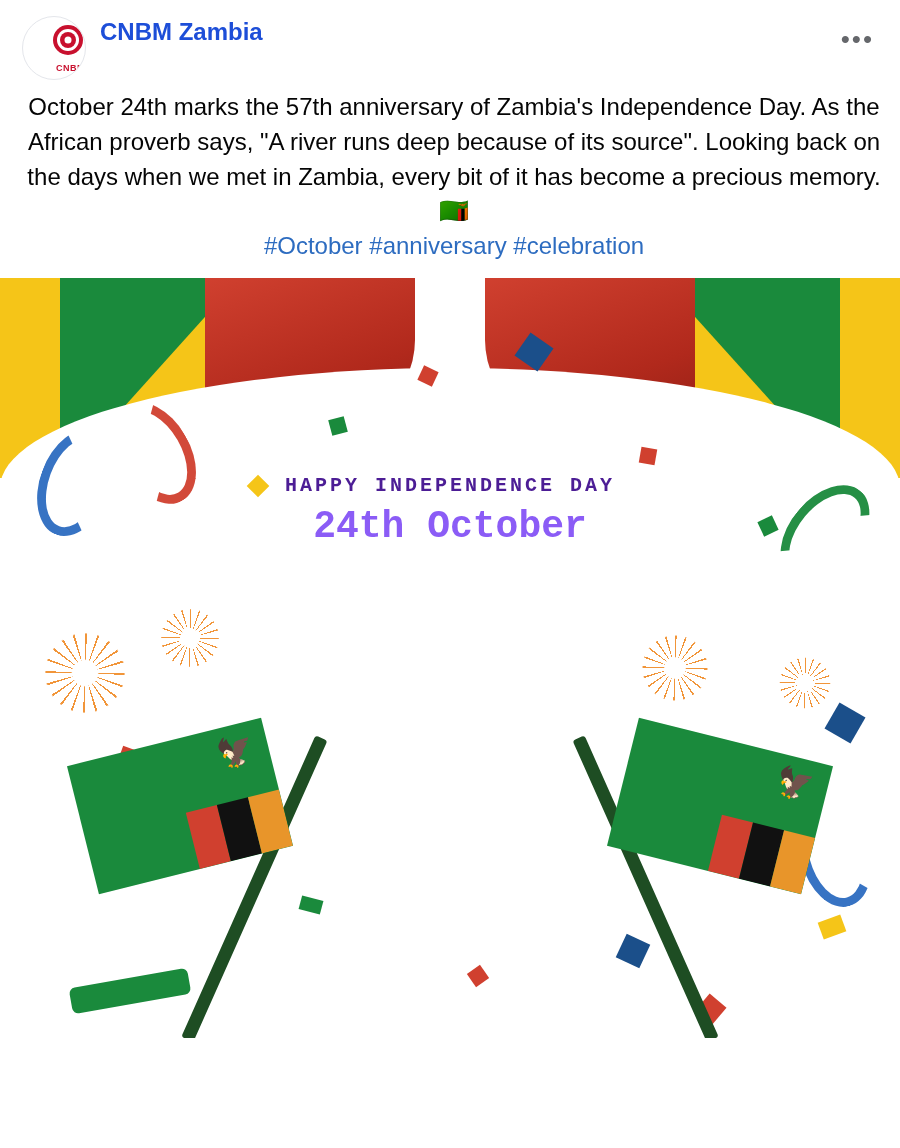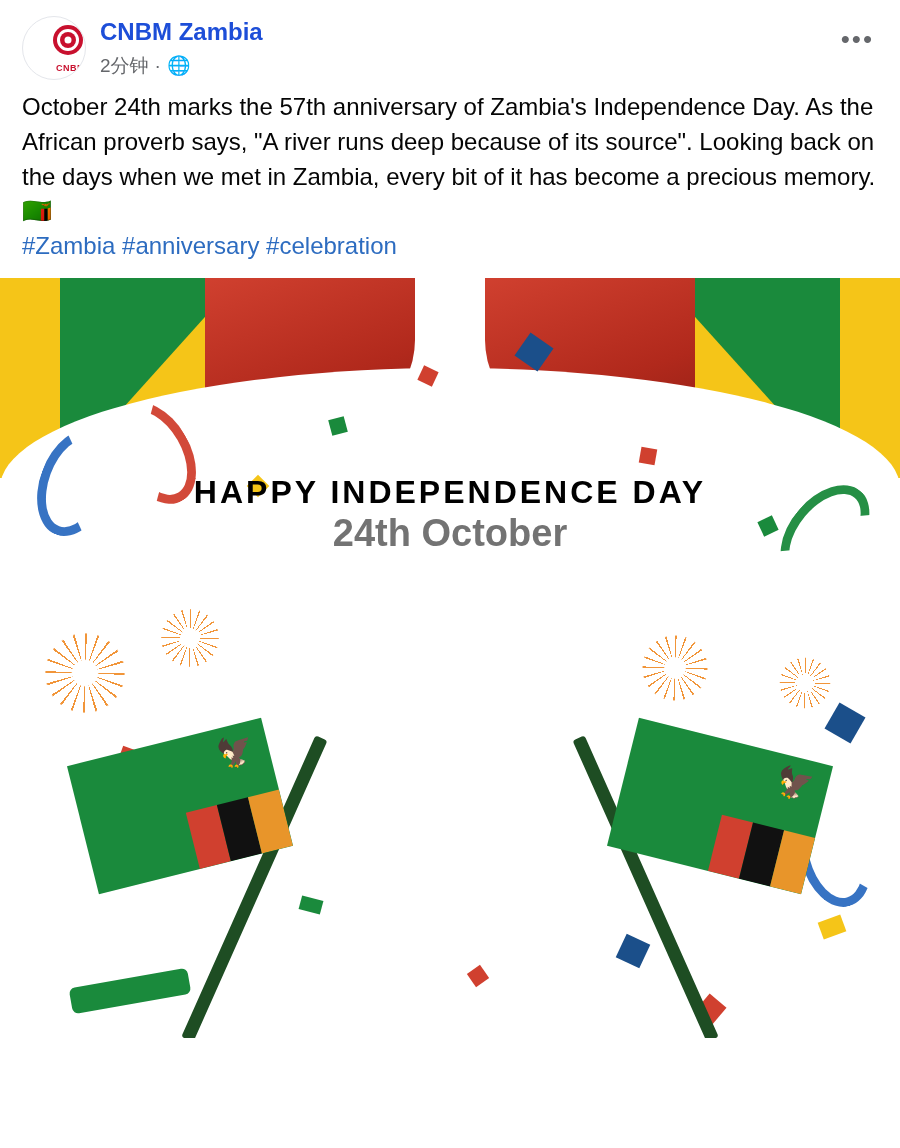--- a/index.html
+++ b/index.html
@@ -75,20 +75,21 @@
     line-height: 1;
     cursor: pointer;
   }
 
   
   .post-body {
     padding: 6px 14px 14px 22px;
     font-size: 24px;
     line-height: 1.45;
     color: #050505;
+    text-align: center;
   }
   .post-body p { margin: 0; }
   .hashtags { color: #2d6cc0; }
   .emoji { font-family: "DejaVu Sans", sans-serif; }
 
   
   .post-image {
     position: relative;
     width: 900px;
     height: 760px;
@@ -148,25 +149,25 @@
   }
 
   .poster-text {
     position: absolute;
     left: 0; right: 0;
     top: 196px;
     text-align: center;
     z-index: 5;
   }
   .happy-line {
-    font-size: 32px;
+    font-size: 20px;
     font-weight: bold;
     letter-spacing: 3px;
-    color: #000000;
-    font-family: Liberation Sans, sans-serif;
+    color: #4c1d95;
+    font-family: Liberation Mono, monospace;
   }
   .zambia-word {
     margin-top: 12px;
     font-size: 86px;
     font-weight: bold;
     letter-spacing: 4px;
     font-family: "Liberation Sans", sans-serif;
     background-image: repeating-linear-gradient(
       115deg,
       #e8a33d 0px, #e8a33d 18px,
@@ -174,25 +175,25 @@
       #d0402f 34px, #d0402f 48px,
       #1a8a3c 48px, #1a8a3c 64px
     );
     -webkit-background-clip: text;
     background-clip: text;
     color: transparent;
     -webkit-text-fill-color: transparent;
     line-height: 1.05;
   }
   .date-line {
-    margin-top: 1px;
+    margin-top: 8px;
     font-size: 38px;
     font-weight: bold;
-    color: #737373;
-    font-family: Liberation Sans, sans-serif;
+    color: #8b5cf6;
+    font-family: Liberation Mono, monospace;
   }
 
   
   .flag-group { position: absolute; z-index: 4; }
   .pole {
     position: absolute;
     width: 13px;
     height: 330px;
     background: #1e4d23;
     border-radius: 3px;
@@ -274,35 +275,30 @@
           <circle cx="17" cy="17" r="11" fill="#ffffff"></circle>
           <circle cx="17" cy="17" r="8" fill="#c8102e"></circle>
           <circle cx="17" cy="17" r="3.5" fill="#ffffff"></circle>
         </svg>
       </span>
       <span class="cnbm-label">CNBM</span>
     </div>
 
     <div class="header-text">
       <div class="page-name">CNBM Zambia</div>
-      <div class="meta-row">
-        <span>2分钟</span>
-        <span class="meta-sep">·</span>
-        <span class="globe-icon emoji">🌐</span>
-      </div>
     </div>
 
     <div class="more-btn">•••</div>
   </div>
 
   <div class="post-body">
     <p>
       <span>October 24th marks the 57th anniversary of Zambia's Independence Day. As the African proverb says, "A river runs deep because of its source". Looking back on the days when we met in Zambia, every bit of it has become a precious memory.</span><span class="emoji">🇿🇲</span>
     </p>
-    <p class="hashtags">#Zambia #anniversary #celebration</p>
+    <p class="hashtags">#October #anniversary #celebration</p>
   </div>
 
   <div class="post-image">
 
     <div class="corner left"></div>
     <div class="corner right"></div>
     <div class="wedge left"></div>
     <div class="wedge right"></div>
     <div class="drape left"></div>
     <div class="drape right"></div>

